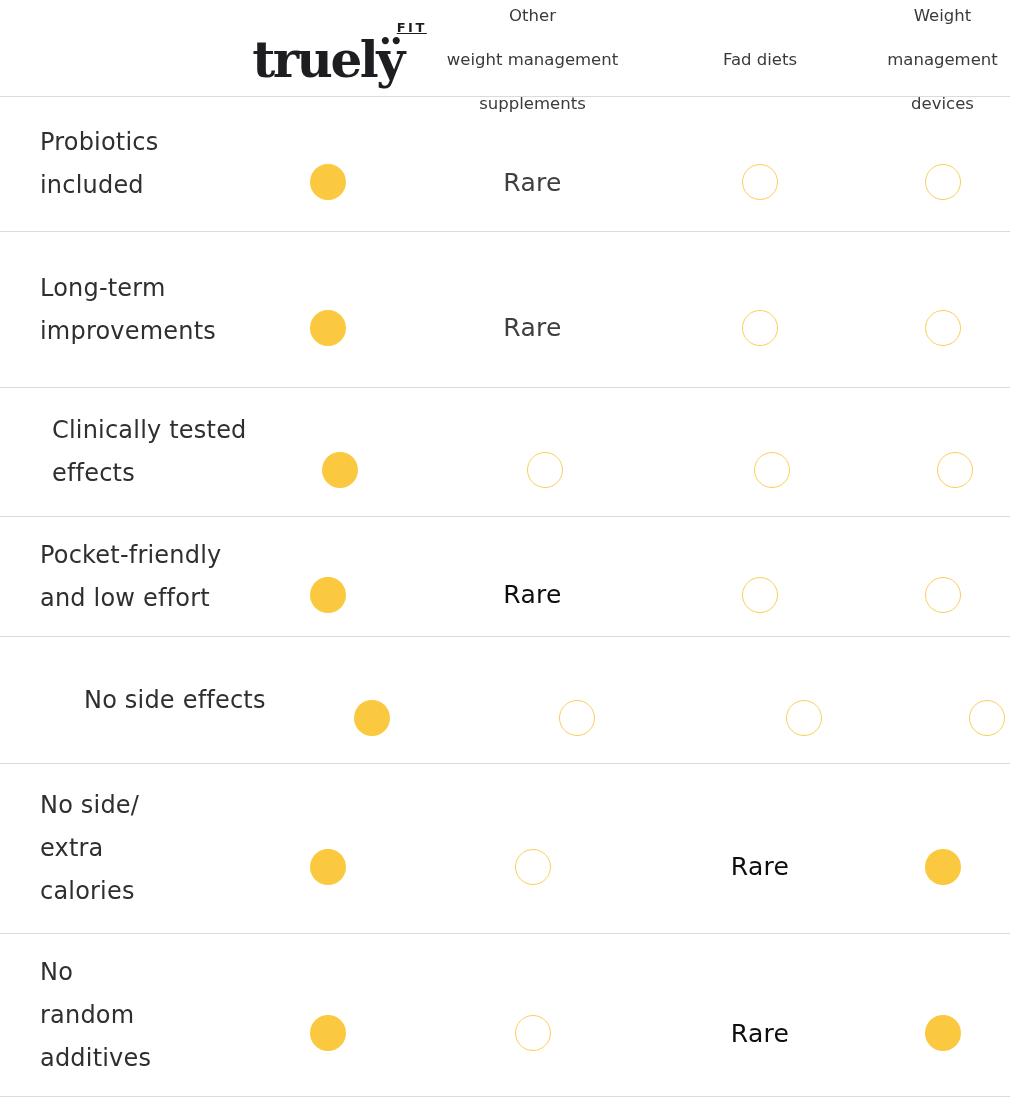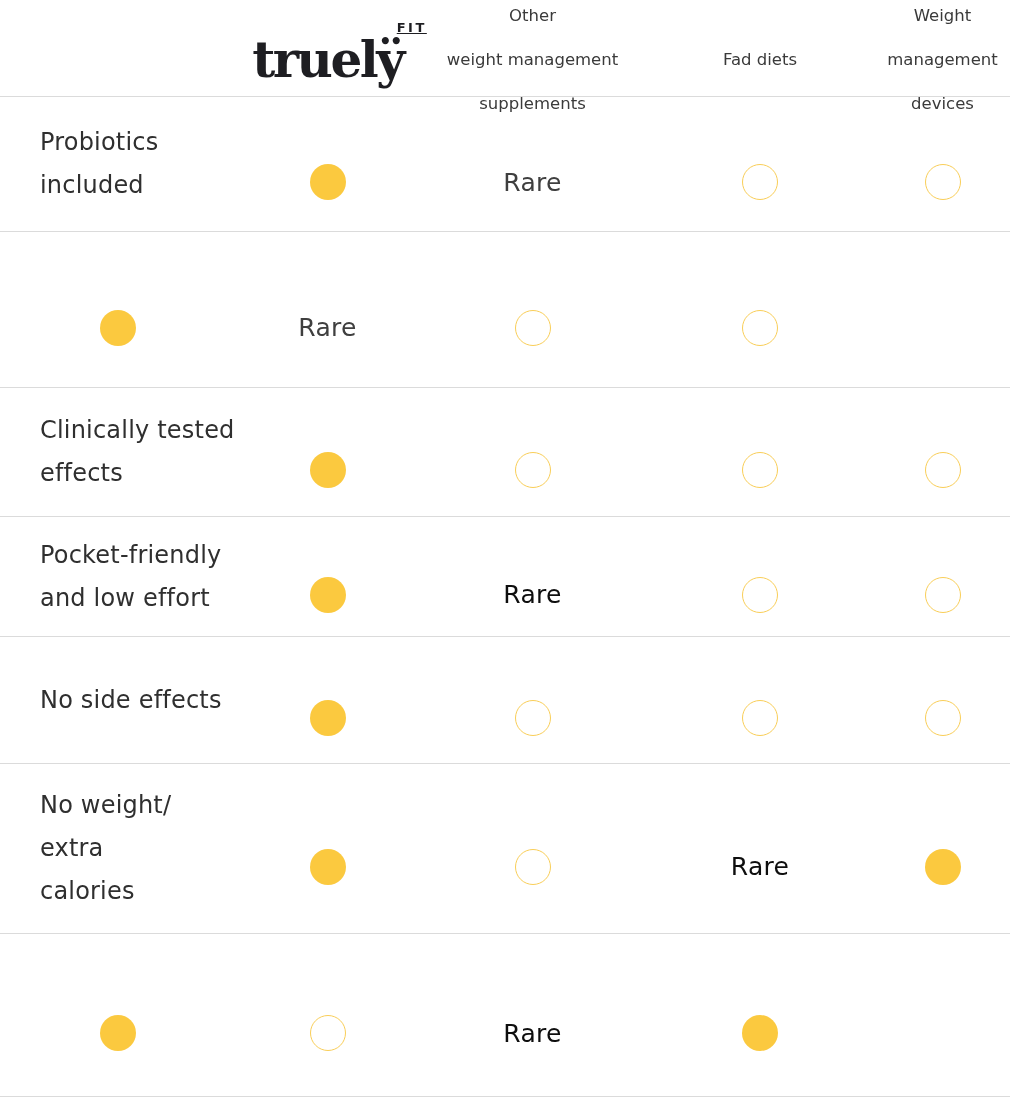--- a/index.html
+++ b/index.html
@@ -20,23 +20,23 @@
   .hrow, .row {
     display: grid;
     grid-template-columns: 235px 185px 225px 230px 135px;
     align-items: center;
     border-bottom: 1px solid var(--divider, #dbdbdb);
     box-sizing: border-box;
   }
   .hrow { height: 97px; }
   .r0 { height: 135px; }
   .r1 { height: 156px; }
-  .r2 { height: 129px; }
+  .r2 { height: 129px; padding-left: 12px; }
   .r3 { height: 120px; }
-  .r4 { height: 127px; }
+  .r4 { height: 127px; padding-left: 44px; }
   .r5 { height: 170px; }
   .r6 { height: 163px; }
 
   .hcell {
     display: flex;
     flex-direction: column;
     align-items: center;
     justify-content: center;
     font-size: 16.5px;
     line-height: 31px;
@@ -152,20 +152,25 @@
         </div>
       <div class="cell">
           <span class="dot outline"></span>
         </div>
       <div class="cell">
           <span class="dot outline"></span>
         </div>
     </div>
 
     <div class="row r1">
+      <div class="feature">
+        <div>Long-term</div>
+        <div>improvements</div>
+        <div></div>
+      </div>
       <div class="cell">
           <span class="dot filled"></span>
         </div>
       <div class="cell">
           <span class="rare">Rare</span>
         </div>
       <div class="cell">
           <span class="dot outline"></span>
         </div>
       <div class="cell">
@@ -228,39 +233,44 @@
       <div class="cell">
           <span class="dot outline"></span>
         </div>
       <div class="cell">
           <span class="dot outline"></span>
         </div>
     </div>
 
     <div class="row r5">
       <div class="feature">
-        <div>No weight/</div>
+        <div>No side/</div>
         <div>extra</div>
         <div>calories</div>
       </div>
       <div class="cell">
           <span class="dot filled"></span>
         </div>
       <div class="cell">
           <span class="dot outline"></span>
         </div>
       <div class="cell">
           <span class="rare strong">Rare</span>
         </div>
       <div class="cell">
           <span class="dot filled"></span>
         </div>
     </div>
 
     <div class="row r6">
+      <div class="feature">
+        <div>No</div>
+        <div>random</div>
+        <div>additives</div>
+      </div>
       <div class="cell">
           <span class="dot filled"></span>
         </div>
       <div class="cell">
           <span class="dot outline"></span>
         </div>
       <div class="cell">
           <span class="rare strong">Rare</span>
         </div>
       <div class="cell">

